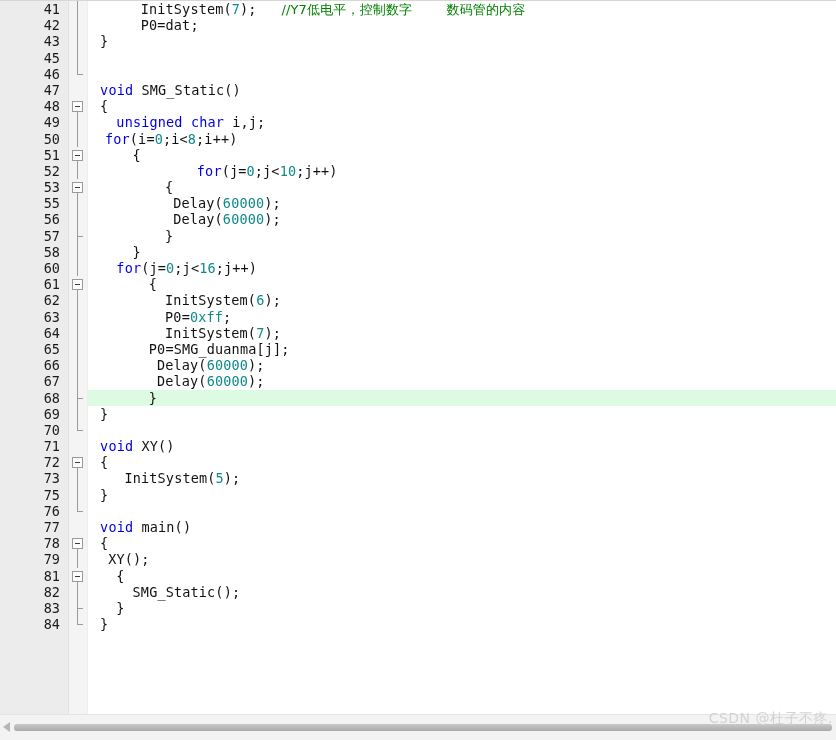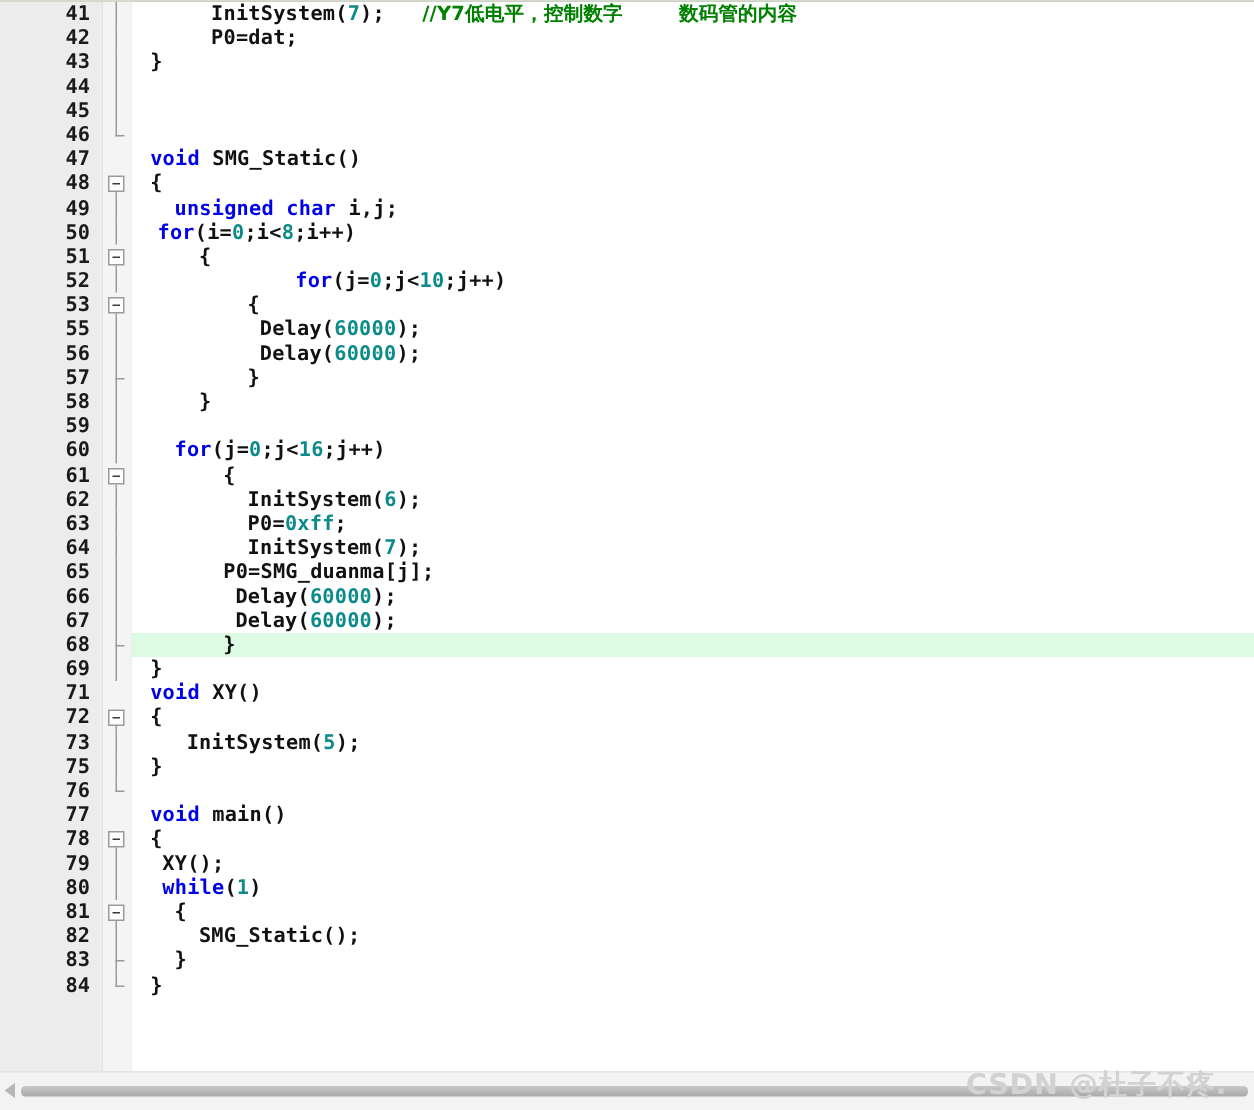--- a/index.html
+++ b/index.html
@@ -2,21 +2,21 @@
 <html><head>
 <meta charset="utf-8">
 <style>
   html,body{margin:0;padding:0;}
   body{
     width:836px;height:740px;
     background:#ffffff;
     font-family:"DejaVu Sans Mono","Liberation Mono",monospace;
     overflow:hidden;
   }
-  #app{position:relative;width:836px;height:636px;background:#4d7c0f;font-weight:bold;}
+  #app{position:relative;width:836px;height:636px;background:#c2410c;}
 
   
   .top-rule{position:absolute;left:0;top:0;width:836px;height:1px;background:#d7d7d7;}
 
   .editor{
     position:absolute;left:0;top:1px;width:836px;height:713px;
     background:#ffffff;overflow:hidden;
   }
 
   
@@ -89,76 +89,74 @@
     position:absolute;left:14px;top:9px;width:818px;height:7px;
     background:#f0f0f0;border-radius:3px;
   }
   .hscroll .thumb{
     position:absolute;left:14px;top:9px;width:818px;height:7px;
     background:linear-gradient(#c9c9c9,#a9a9a9);border-radius:3px;
   }
 
   
   .watermark{
-    position:absolute;right:18px;top:710px;
+    position:absolute;right:3px;top:710px;
     font-family:"DejaVu Sans","Liberation Sans",sans-serif;
-    font-size:19px;color:#d2d2d2;white-space:nowrap;
+    font-size:14px;color:#d2d2d2;white-space:nowrap;
     letter-spacing:0.5px;
   }
 </style>
 </head>
 <body>
 
 <div id="app">
 
   <div class="top-rule"></div>
 
   <div class="editor">
     <div class="gutter"></div>
     <div class="gutter-edge"></div>
     <div class="foldcol"></div>
     <div class="foldcol-edge"></div>
     <div class="rows" id="rows">
         <div class="row"><span class="lineno">41</span><span class="fold"><i class="vline"></i></span><span class="code" style="left: 140.72px;"><span class="">InitSystem(</span><span class="num">7</span><span class="">);</span><span class="">   </span><span class="cmt">//Y7低电平，控制数字        数码管的内容</span></span></div>
         <div class="row"><span class="lineno">42</span><span class="fold"><i class="vline"></i></span><span class="code" style="left: 140.72px;"><span class="">P0=dat;</span></span></div>
         <div class="row"><span class="lineno">43</span><span class="fold"><i class="vline"></i></span><span class="code" style="left: 100.12px;"><span class="">}</span></span></div>
-        <div class="row"><span class="lineno">44</span><span class="fold"><i class="vline"></i></span><span class="code" style="left: 92px;"></span></div>
         <div class="row"><span class="lineno">45</span><span class="fold"><i class="vline"></i></span><span class="code" style="left: 92px;"></span></div>
         <div class="row"><span class="lineno">46</span><span class="fold"><i class="endcorner"></i><i class="endcorner-h"></i></span><span class="code" style="left: 92px;"></span></div>
         <div class="row"><span class="lineno">47</span><span class="fold"></span><span class="code" style="left: 100.12px;"><span class="kw">void</span><span class=""> SMG_Static()</span></span></div>
         <div class="row"><span class="lineno">48</span><span class="fold"><i class="vline half-bot"></i><i class="box"><i class="minus"></i></i></span><span class="code" style="left: 100.12px;"><span class="">{</span></span></div>
         <div class="row"><span class="lineno">49</span><span class="fold"><i class="vline"></i></span><span class="code" style="left: 116.36px;"><span class="kw">unsigned</span><span class=""> </span><span class="kw">char</span><span class=""> i,j;</span></span></div>
         <div class="row"><span class="lineno">50</span><span class="fold"><i class="vline"></i></span><span class="code" style="left: 105px;"><span class="kw">for</span><span class="">(i=</span><span class="num">0</span><span class="">;i&lt;</span><span class="num">8</span><span class="">;i++)</span></span></div>
         <div class="row"><span class="lineno">51</span><span class="fold"><i class="vline half-bot"></i><i class="box"><i class="minus"></i></i></span><span class="code" style="left: 132.6px;"><span class="">{</span></span></div>
         <div class="row"><span class="lineno">52</span><span class="fold"><i class="vline"></i></span><span class="code" style="left: 148.84px; margin-left: 48px;"><span class="kw">for</span><span class="">(j=</span><span class="num">0</span><span class="">;j&lt;</span><span class="num">10</span><span class="">;j++)</span></span></div>
         <div class="row"><span class="lineno">53</span><span class="fold"><i class="vline half-bot"></i><i class="box"><i class="minus"></i></i></span><span class="code" style="left: 165.08px;"><span class="">{</span></span></div>
         <div class="row"><span class="lineno">55</span><span class="fold"><i class="vline"></i></span><span class="code" style="left: 173.2px;"><span class="">Delay(</span><span class="num">60000</span><span class="">);</span></span></div>
         <div class="row"><span class="lineno">56</span><span class="fold"><i class="vline"></i></span><span class="code" style="left: 173.2px;"><span class="">Delay(</span><span class="num">60000</span><span class="">);</span></span></div>
         <div class="row"><span class="lineno">57</span><span class="fold"><i class="vline"></i><i class="tick"></i></span><span class="code" style="left: 165.08px;"><span class="">}</span></span></div>
         <div class="row"><span class="lineno">58</span><span class="fold"><i class="vline"></i></span><span class="code" style="left: 132.6px;"><span class="">}</span></span></div>
-        <div class="row"><span class="lineno">59</span><span class="fold"><i class="vline"></i></span><span class="code" style="left: 92px;"></span></div>
         <div class="row"><span class="lineno">60</span><span class="fold"><i class="vline"></i></span><span class="code" style="left: 116.36px;"><span class="kw">for</span><span class="">(j=</span><span class="num">0</span><span class="">;j&lt;</span><span class="num">16</span><span class="">;j++)</span></span></div>
         <div class="row"><span class="lineno">61</span><span class="fold"><i class="vline half-bot"></i><i class="box"><i class="minus"></i></i></span><span class="code" style="left: 148.84px;"><span class="">{</span></span></div>
         <div class="row"><span class="lineno">62</span><span class="fold"><i class="vline"></i></span><span class="code" style="left: 165.08px;"><span class="">InitSystem(</span><span class="num">6</span><span class="">);</span></span></div>
         <div class="row"><span class="lineno">63</span><span class="fold"><i class="vline"></i></span><span class="code" style="left: 165.08px;"><span class="">P0=</span><span class="num">0xff</span><span class="">;</span></span></div>
         <div class="row"><span class="lineno">64</span><span class="fold"><i class="vline"></i></span><span class="code" style="left: 165.08px;"><span class="">InitSystem(</span><span class="num">7</span><span class="">);</span></span></div>
         <div class="row"><span class="lineno">65</span><span class="fold"><i class="vline"></i></span><span class="code" style="left: 148.84px;"><span class="">P0=SMG_duanma[j];</span></span></div>
         <div class="row"><span class="lineno">66</span><span class="fold"><i class="vline"></i></span><span class="code" style="left: 156.96px;"><span class="">Delay(</span><span class="num">60000</span><span class="">);</span></span></div>
         <div class="row"><span class="lineno">67</span><span class="fold"><i class="vline"></i></span><span class="code" style="left: 156.96px;"><span class="">Delay(</span><span class="num">60000</span><span class="">);</span></span></div>
         <div class="row current"><div class="hl"></div><span class="lineno">68</span><span class="fold"><i class="vline"></i><i class="tick"></i></span><span class="code" style="left: 148.84px;"><span class="">}</span></span></div>
         <div class="row"><span class="lineno">69</span><span class="fold"><i class="vline"></i></span><span class="code" style="left: 100.12px;"><span class="">}</span></span></div>
+        <div class="row"><span class="lineno">70</span><span class="fold"><i class="endcorner"></i><i class="endcorner-h"></i></span><span class="code" style="left: 92px;"></span></div>
         <div class="row"><span class="lineno">71</span><span class="fold"></span><span class="code" style="left: 100.12px; text-align: center;"><span class="kw">void</span><span class=""> XY()</span></span></div>
         <div class="row"><span class="lineno">72</span><span class="fold"><i class="vline half-bot"></i><i class="box"><i class="minus"></i></i></span><span class="code" style="left: 100.12px;"><span class="">{</span></span></div>
         <div class="row"><span class="lineno">73</span><span class="fold"><i class="vline"></i></span><span class="code" style="left: 124.48px;"><span class="">InitSystem(</span><span class="num">5</span><span class="">);</span></span></div>
         <div class="row"><span class="lineno">75</span><span class="fold"><i class="vline"></i></span><span class="code" style="left: 100.12px;"><span class="">}</span></span></div>
         <div class="row"><span class="lineno">76</span><span class="fold"><i class="endcorner"></i><i class="endcorner-h"></i></span><span class="code" style="left: 92px;"></span></div>
         <div class="row"><span class="lineno">77</span><span class="fold"></span><span class="code" style="left: 100.12px;"><span class="kw">void</span><span class=""> main()</span></span></div>
         <div class="row"><span class="lineno">78</span><span class="fold"><i class="vline half-bot"></i><i class="box"><i class="minus"></i></i></span><span class="code" style="left: 100.12px;"><span class="">{</span></span></div>
         <div class="row"><span class="lineno">79</span><span class="fold"><i class="vline"></i></span><span class="code" style="left: 108.24px;"><span class="">XY();</span></span></div>
-        <div class="row"><span class="lineno">80</span><span class="fold"><i class="vline"></i></span><span class="code" style="left: 108.24px;"><span class="kw">while</span><span class="">(</span><span class="num">1</span><span class="">)</span></span></div>
         <div class="row"><span class="lineno">81</span><span class="fold"><i class="vline half-bot"></i><i class="box"><i class="minus"></i></i></span><span class="code" style="left: 116.36px;"><span class="">{</span></span></div>
         <div class="row"><span class="lineno">82</span><span class="fold"><i class="vline"></i></span><span class="code" style="left: 132.6px;"><span class="">SMG_Static();</span></span></div>
         <div class="row"><span class="lineno">83</span><span class="fold"><i class="vline"></i><i class="tick"></i></span><span class="code" style="left: 116.36px;"><span class="">}</span></span></div>
         <div class="row"><span class="lineno">84</span><span class="fold"><i class="endcorner"></i><i class="endcorner-h"></i></span><span class="code" style="left: 100.12px;"><span class="">}</span></span></div>
       </div>
   </div>
 
   <div class="hscroll">
     <div class="arrow-left"></div>
     <div class="track"></div>

